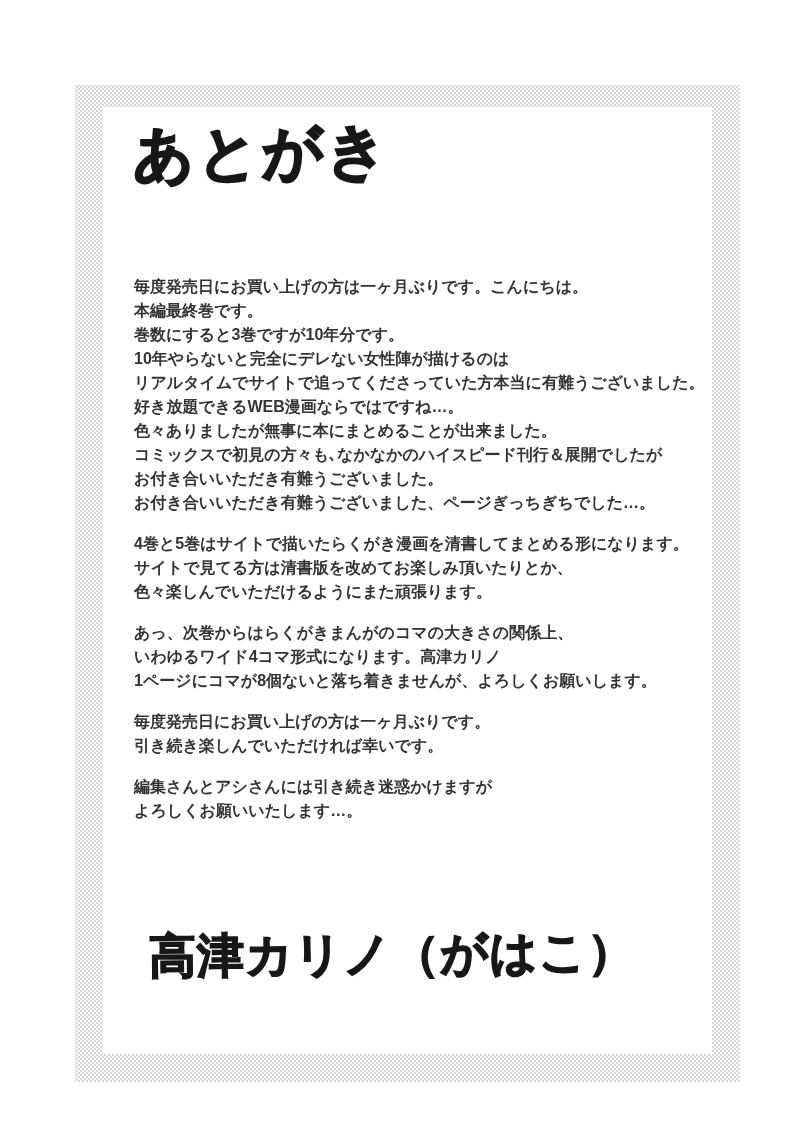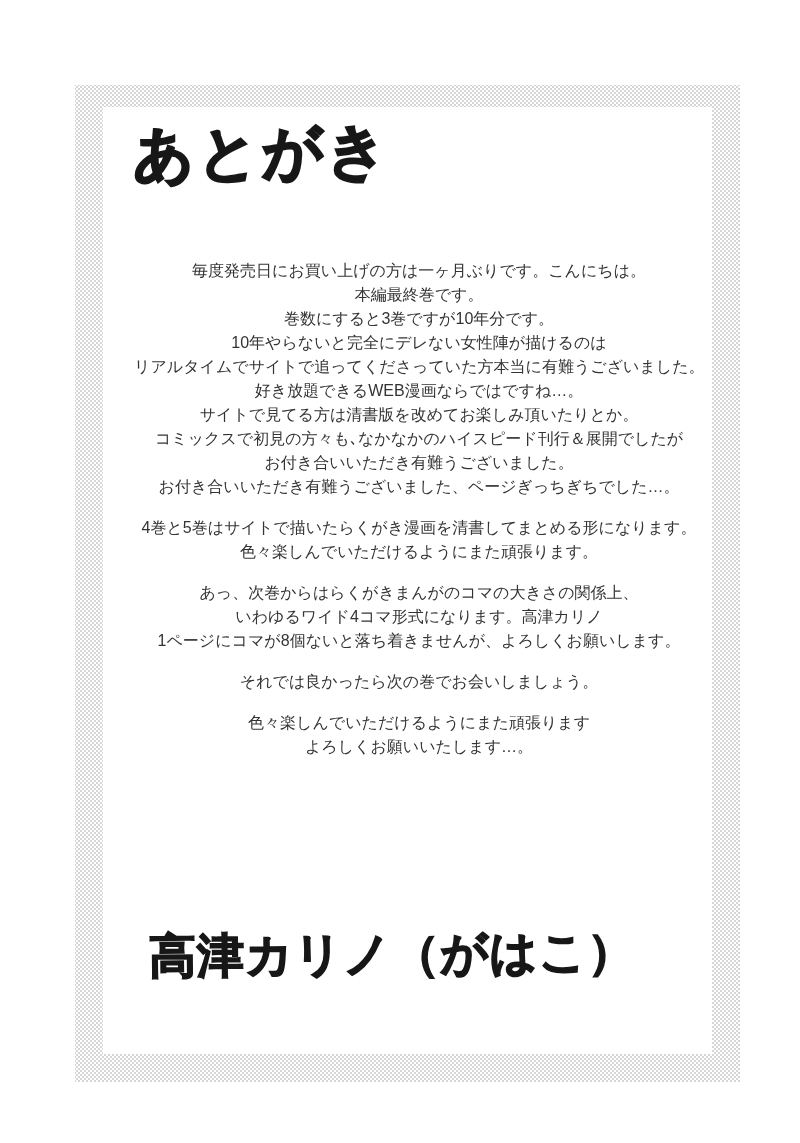--- a/index.html
+++ b/index.html
@@ -21,21 +21,20 @@
     top: 85px;
     width: 665px;
     height: 997px;
     box-sizing: border-box;
     padding: 22px 28px 28px 28px;
     background-image:
       radial-gradient(circle, #d6d6d6 0.9px, transparent 1.1px),
       radial-gradient(circle, #d6d6d6 0.9px, transparent 1.1px);
     background-size: 4px 4px, 4px 4px;
     background-position: 0 0, 2px 2px;
-    text-align: center;
   }
   .page {
     position: relative;
     width: 100%;
     height: 100%;
     background: #ffffff;
   }
   .afterword-title {
     position: absolute;
     left: 30px;
@@ -51,21 +50,22 @@
   .content {
     position: absolute;
     left: 31px;
     top: 152px;
     right: 8px;
     color: #333333;
     font-size: 16px;
     line-height: 24px;
   }
   .para {
-    margin: 0 0 17px 0;
+    margin: 16px 0 17px 0;
+    font-weight: bold;
   }
   .line {
     white-space: nowrap;
   }
   .author-signature {
     position: absolute;
     left: 46px;
     top: 816px;
     font-size: 47px;
     font-weight: 700;
@@ -86,44 +86,46 @@
 
     <div class="content">
 
       <div class="para">
         <div class="line">毎度発売日にお買い上げの方は一ヶ月ぶりです。こんにちは。</div>
         <div class="line">本編最終巻です。</div>
         <div class="line">巻数にすると3巻ですが10年分です。</div>
         <div class="line">10年やらないと完全にデレない女性陣が描けるのは</div>
         <div class="line">リアルタイムでサイトで追ってくださっていた方本当に有難うございました。</div>
         <div class="line">好き放題できるWEB漫画ならではですね…。</div>
-        <div class="line">サイトで見てる方は清書版を改めてお楽しみ頂いたりとか。</div>
+        <div class="line">色々ありましたが無事に本にまとめることが出来ました。</div>
         <div class="line">コミックスで初見の方々も､なかなかのハイスピード刊行＆展開でしたが</div>
         <div class="line">お付き合いいただき有難うございました。</div>
         <div class="line">お付き合いいただき有難うございました、ページぎっちぎちでした…。</div>
       </div>
 
       <div class="para">
         <div class="line">4巻と5巻はサイトで描いたらくがき漫画を清書してまとめる形になります。</div>
+        <div class="line">サイトで見てる方は清書版を改めてお楽しみ頂いたりとか、</div>
         <div class="line">色々楽しんでいただけるようにまた頑張ります。</div>
       </div>
 
 
       <div class="para">
         <div class="line">あっ、次巻からはらくがきまんがのコマの大きさの関係上、</div>
         <div class="line">いわゆるワイド4コマ形式になります。高津カリノ</div>
         <div class="line">1ページにコマが8個ないと落ち着きませんが、よろしくお願いします。</div>
       </div>
 
       <div class="para">
-        <div class="line">それでは良かったら次の巻でお会いしましょう。</div>
+        <div class="line">毎度発売日にお買い上げの方は一ヶ月ぶりです。</div>
+        <div class="line">引き続き楽しんでいただければ幸いです。</div>
       </div>
 
       <div class="para">
-        <div class="line">色々楽しんでいただけるようにまた頑張ります</div>
+        <div class="line">編集さんとアシさんには引き続き迷惑かけますが</div>
         <div class="line">よろしくお願いいたします…。</div>
       </div>
 
     </div>
 
     <div class="author-signature">高津カリノ（がはこ）</div>
 
   </div>
 </div>
 

